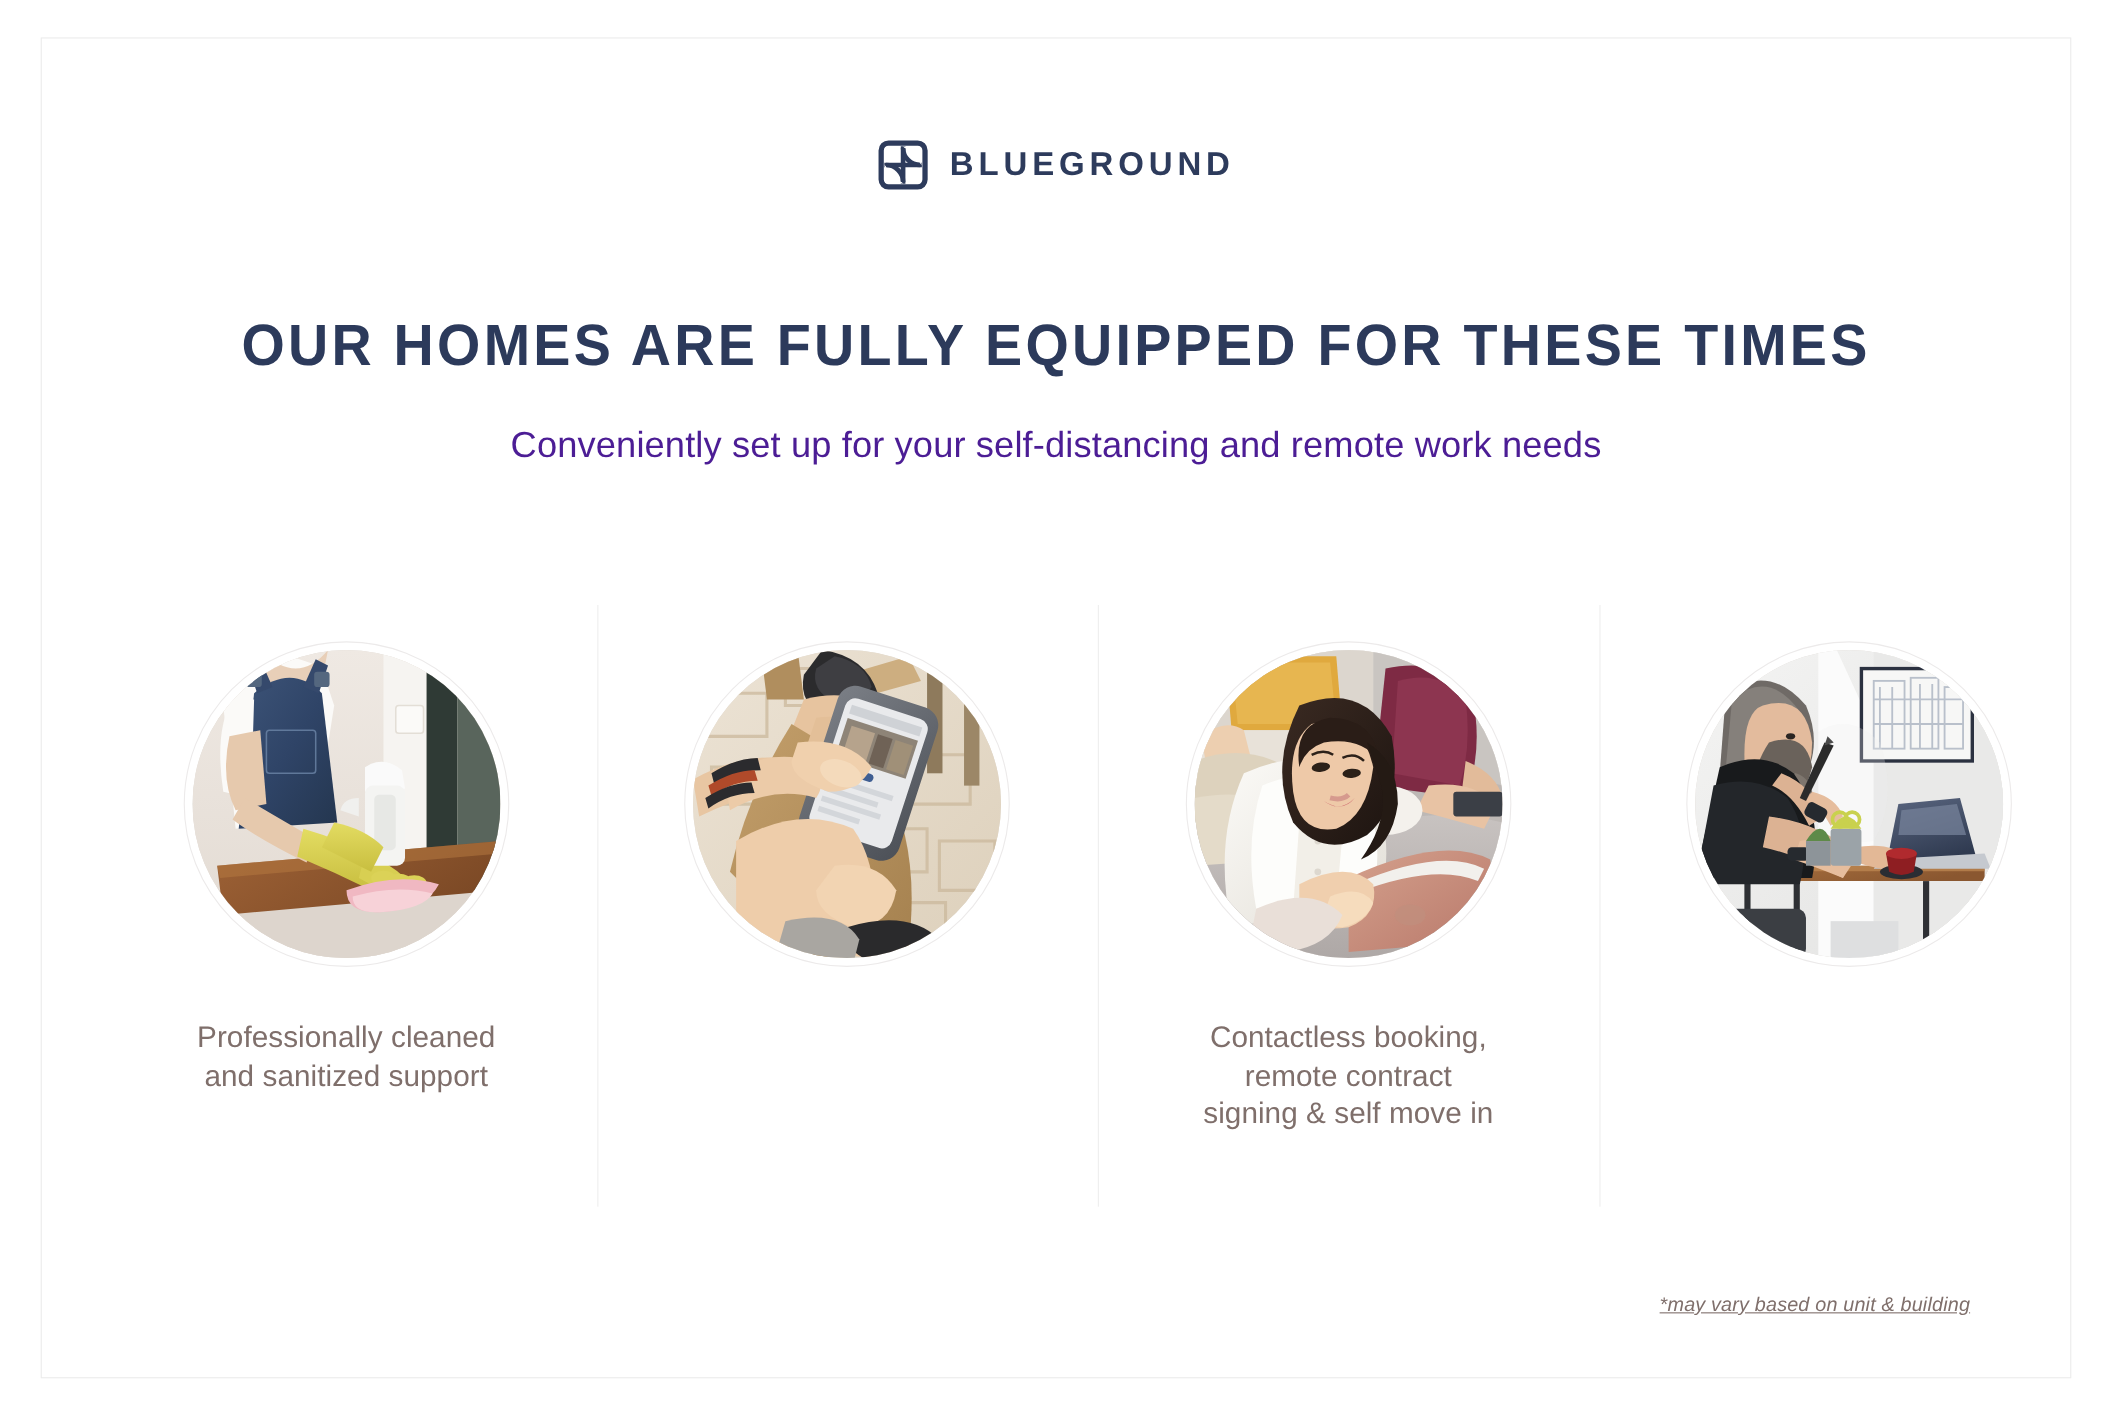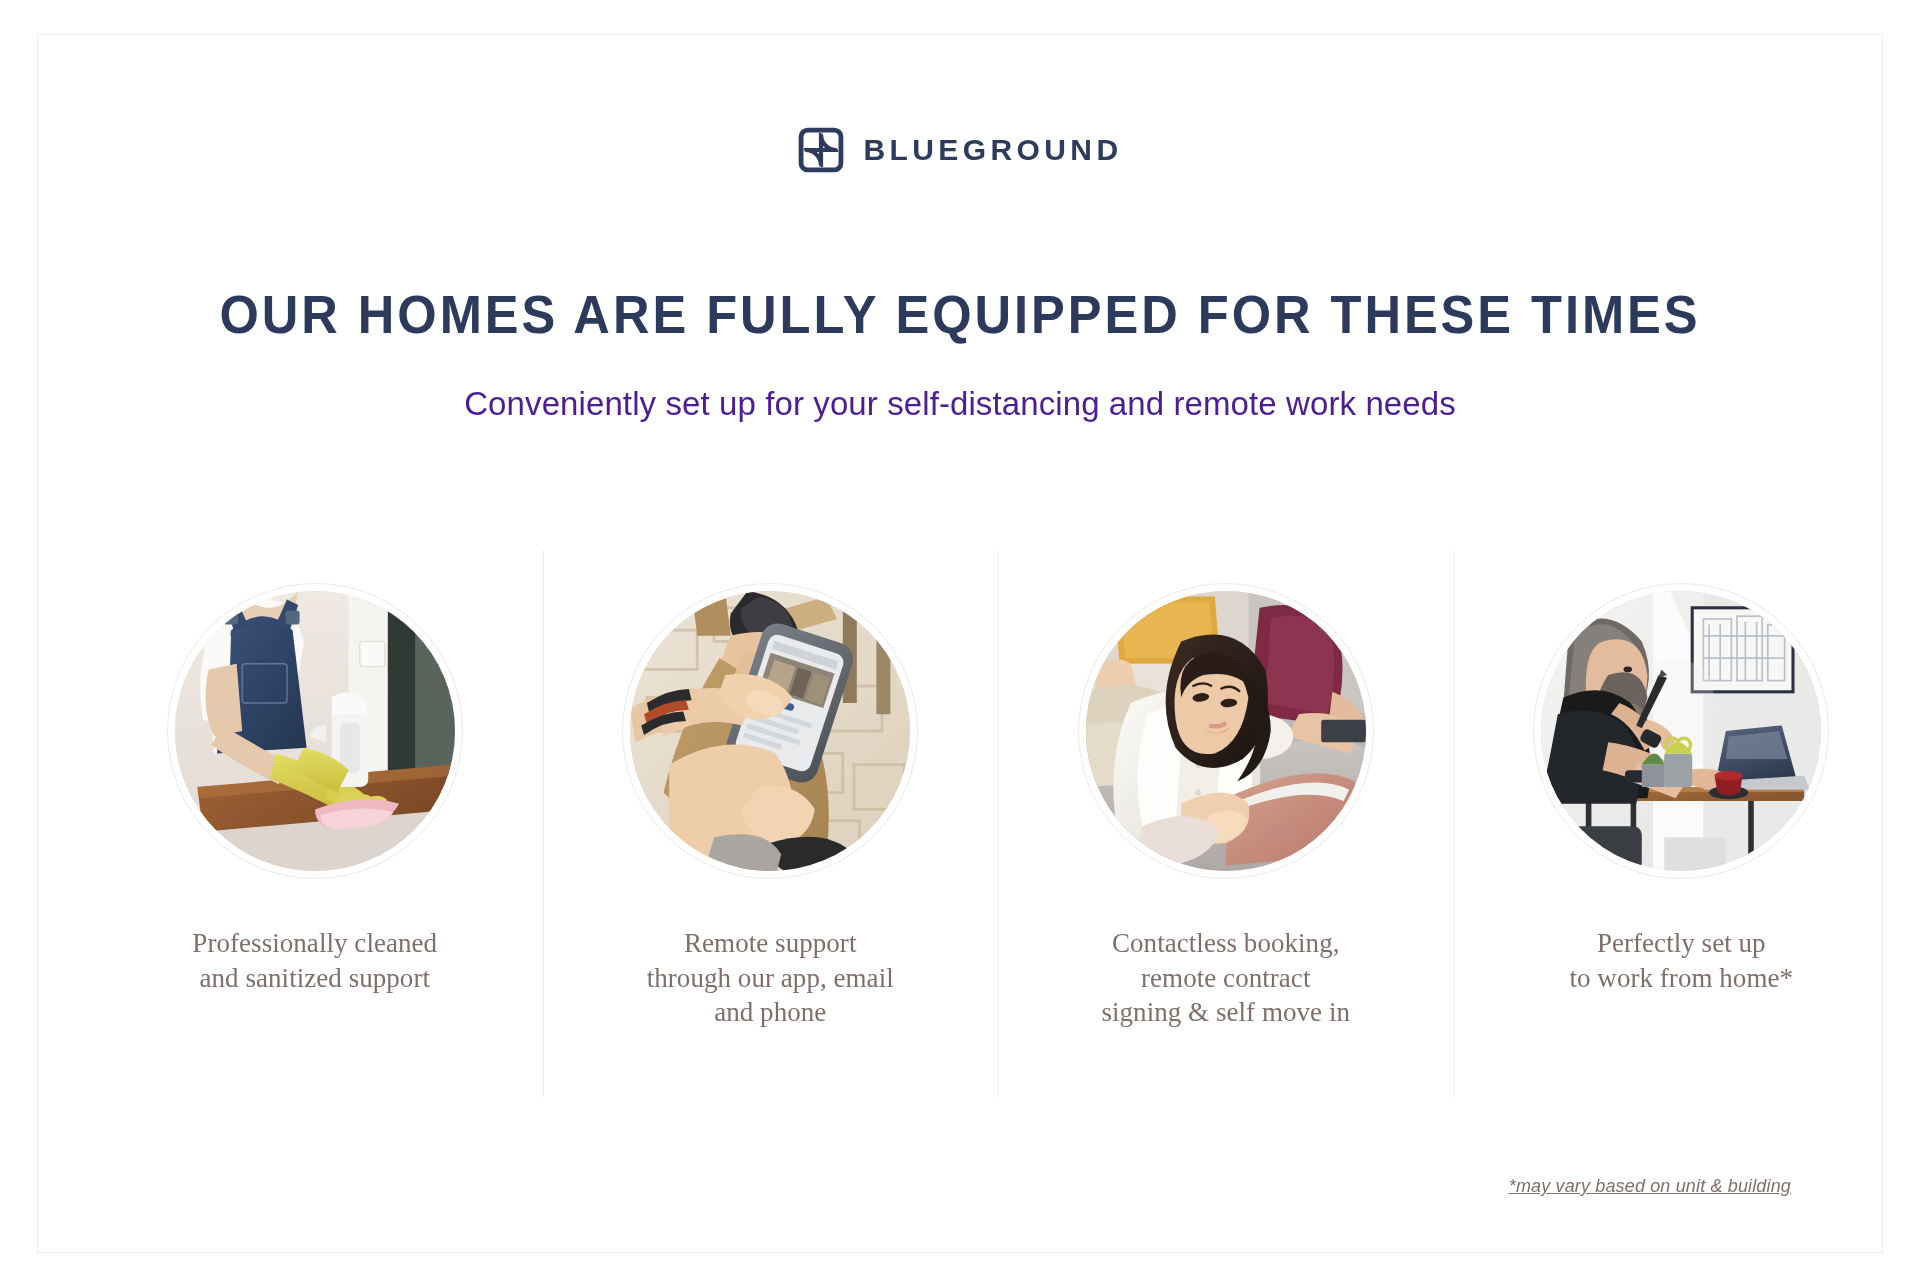--- a/index.html
+++ b/index.html
@@ -91,21 +91,20 @@
     width: 1822px;
     height: 547px;
     display: flex;
   }
   .feature {
     position: relative;
     flex: 1 1 0;
     display: flex;
     flex-direction: column;
     align-items: center;
-    font-family: Liberation Serif, serif;
   }
   .feature + .feature::before {
     content: "";
     position: absolute;
     left: 0;
     top: 0;
     bottom: 0;
     width: 1px;
     background: #eeeeee;
   }
@@ -303,25 +302,20 @@
               <ellipse cx="48" cy="40" rx="7" ry="4.2" transform="rotate(20 48 40)" fill="#f4dabb"></ellipse>
               <path d="M6 40 q8 -5 15 -5 l1 4 q-8 0 -15 5 Z" fill="#2b2b2e"></path>
               <path d="M5 44 q8 -5 15 -5 l1 3.4 q-8 0 -15 5 Z" fill="#b04a2a"></path>
               <path d="M4 48 q8 -5 15 -5 l1 3.4 q-8 0 -15 5 Z" fill="#2b2b2e"></path>
               <path d="M14 62 q20 -12 38 -4 q10 14 6 42 l-44 -6 Z" fill="#eecdaa"></path>
               <path d="M46 70 q14 -2 20 8 q-2 12 -14 12 q-12 -4 -12 -12 Z" fill="#f2d4b2"></path>
               <path d="M50 90 q20 -6 30 4 q-6 10 -20 8 q-12 -4 -10 -12 Z" fill="#2a2a2c"></path>
               <path d="M30 88 q18 -4 24 6 l-2 8 -26 0 Z" fill="#a9a6a1"></path>
             </svg>
           </div>
-        </div>
-        <div class="caption">
-          <div>Remote support</div>
-          <div>through our app, email</div>
-          <div>and phone</div>
         </div>
       </div>
 
       <div class="feature">
         <div class="photo-ring">
           <div class="photo">
             <svg viewBox="0 0 100 100" preserveAspectRatio="xMidYMid slice" aria-hidden="true">
               <defs>
                 <linearGradient id="c3bed" x1="0" y1="0" x2="0" y2="1">
                   <stop offset="0" stop-color="#cdc8c6"></stop>
@@ -454,24 +448,20 @@
               <path d="M36 62 q5 -8 8 0 Z" fill="#5e8a49"></path>
               <rect x="36" y="62" width="8" height="8" fill="#8d9499"></rect>
               <ellipse cx="67" cy="72" rx="7" ry="2.4" fill="#2a2d33"></ellipse>
               <path d="M62 66 q5 -3 10 0 l-1 6 q-4 2 -8 0 Z" fill="#8e1e22"></path>
               <ellipse cx="67" cy="66" rx="5" ry="1.8" fill="#b02a2e"></ellipse>
               <rect x="8" y="84" width="28" height="16" rx="3" fill="#3b3e43"></rect>
               <rect x="44" y="88" width="22" height="12" fill="#dedfe0"></rect>
             </svg>
           </div>
         </div>
-        <div class="caption">
-          <div>Perfectly set up</div>
-          <div>to work from home*</div>
-        </div>
       </div>
 
     </div>
 
     <div class="footnote">*may vary based on unit &amp; building</div>
 
   </div>
 </div>
 
 </body></html>

